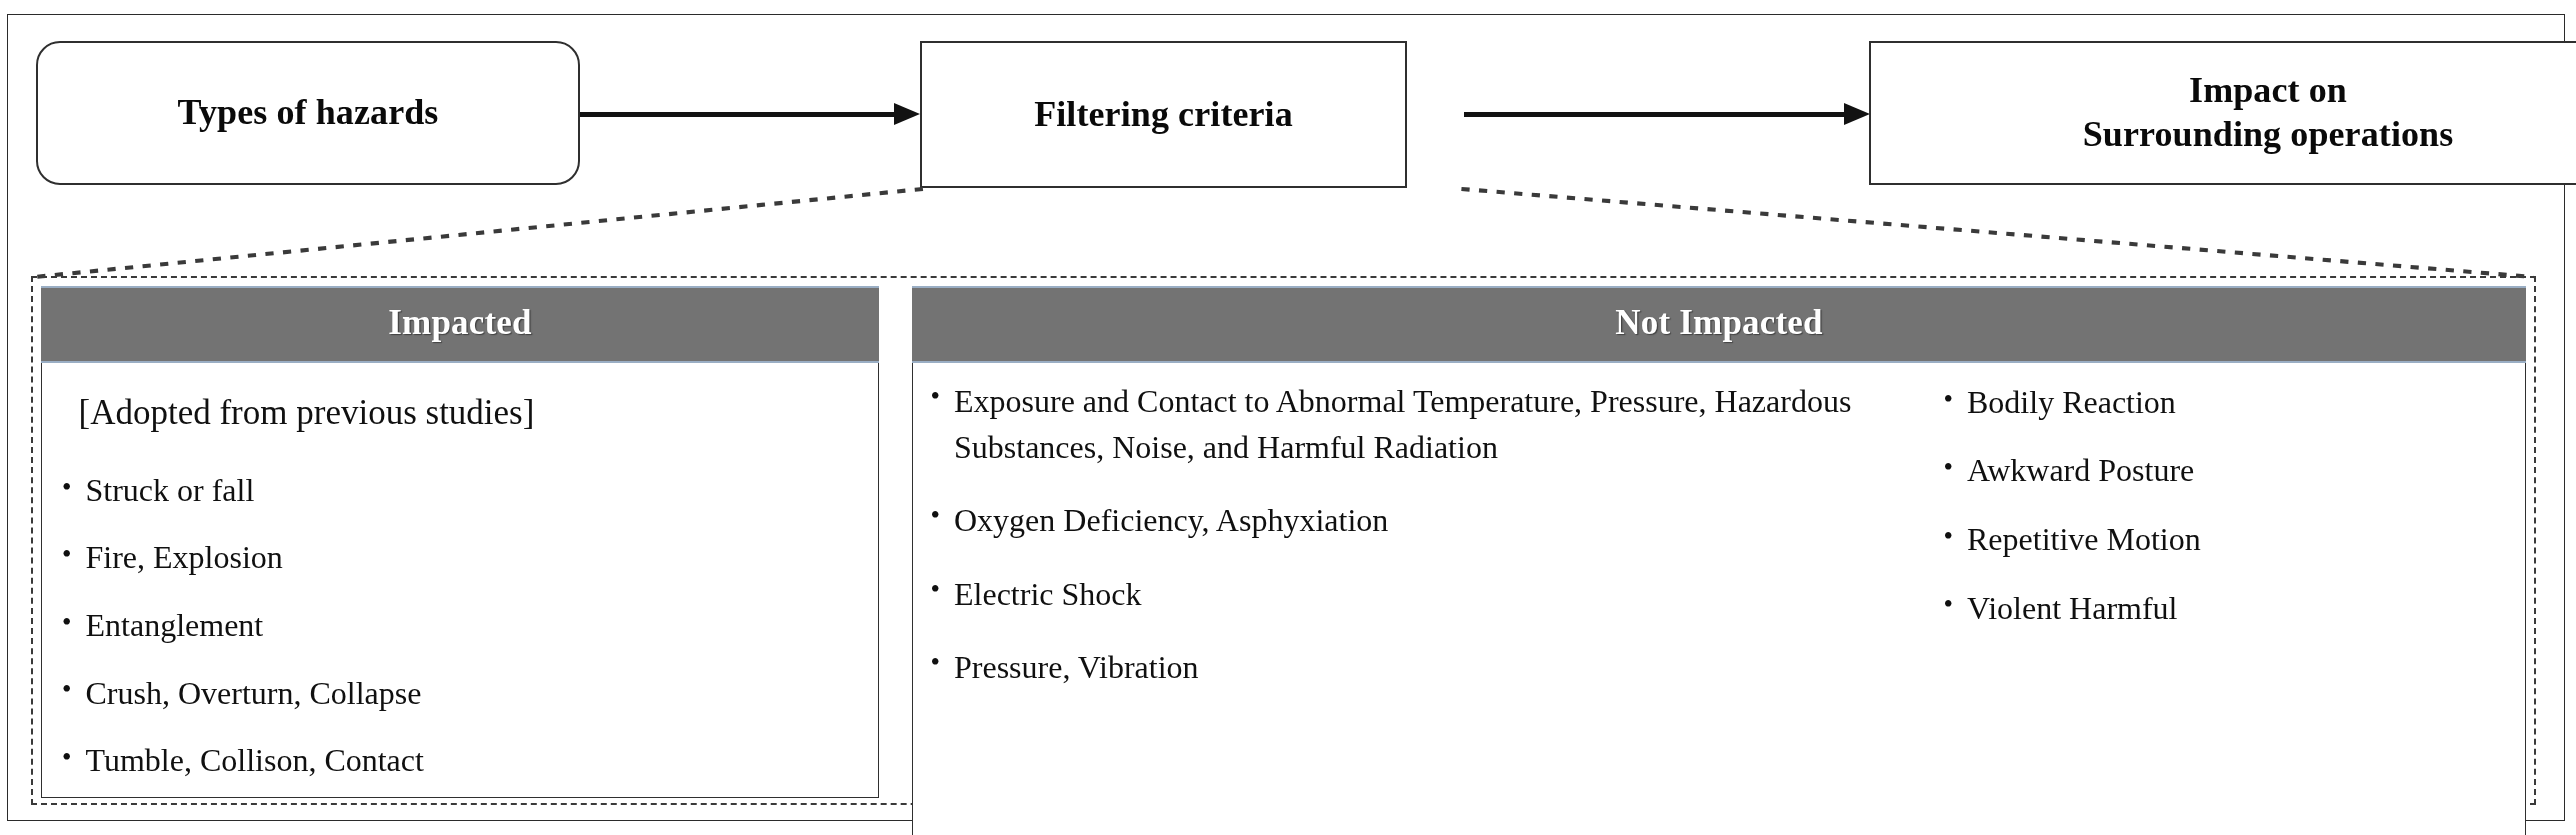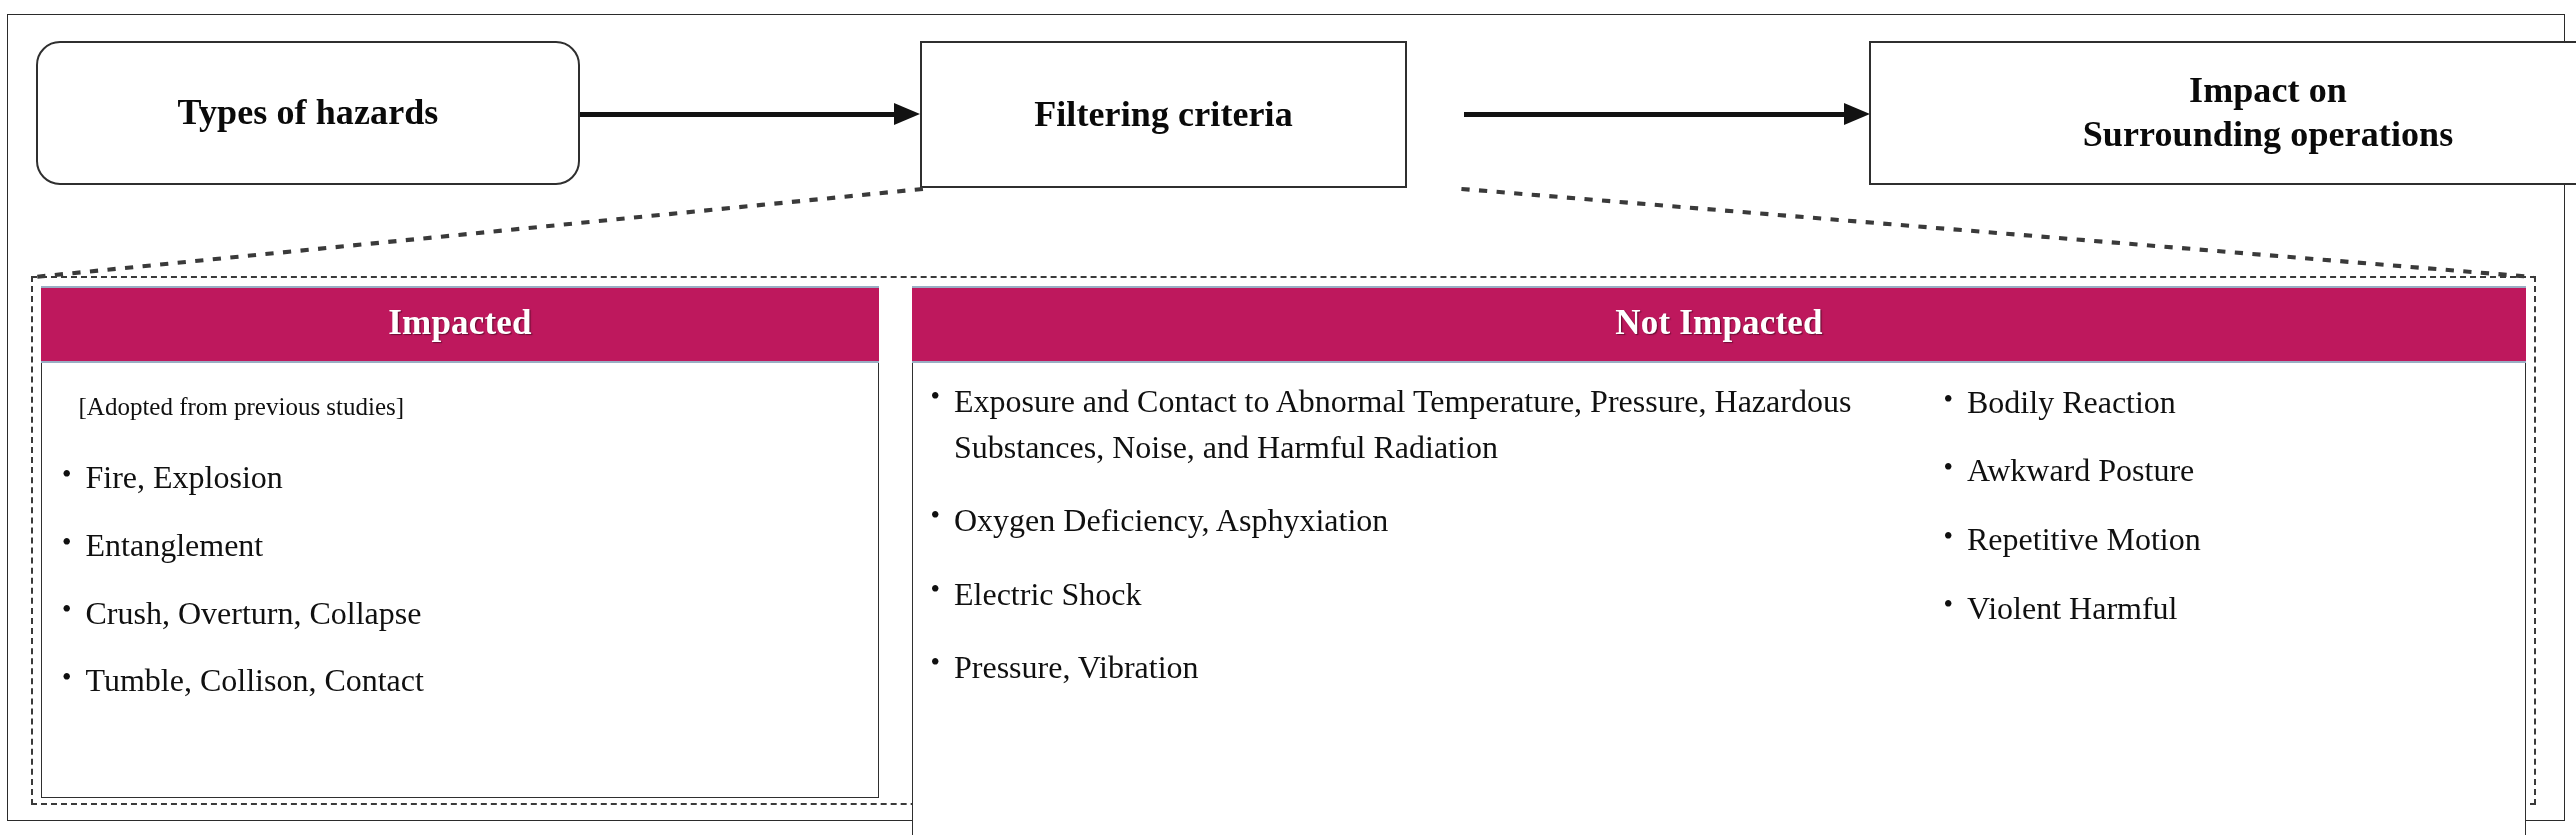--- a/index.html
+++ b/index.html
@@ -99,21 +99,21 @@
 
   
   .panel {
     position: absolute;
     box-sizing: border-box;
   }
   #panel-impacted     { left: 41px;   top: 286px; width: 838px; }
   #panel-not-impacted { left: 912px; top: 286px; width: 1614px; }
 
   .panel-header {
-    background: #be185d;
+    background: #737373;
     color: #ffffff;
     font-weight: bold;
     font-size: 35px;
     text-align: center;
     padding: 15.3px 0 17.6px 0;
     border-top: 2.4px solid #9aaec4;
     border-bottom: 2.4px solid #9aaec4;
     letter-spacing: 0.2px;
     text-shadow: 1.2px 1.2px 1.2px rgba(0,0,0,0.45);
   }
@@ -121,21 +121,21 @@
   .panel-body {
     border: 1.8px solid #2f2f2f;
     border-top: none;
     background: #ffffff;
     box-sizing: border-box;
   }
   #panel-impacted .panel-body     { height: 435px; padding: 20px 16.5px 0 16.5px; }
   #panel-not-impacted .panel-body { height: 523px; padding: 16.5px 14px 0 14px; display: flex; }
 
   .note-line {
-    font-size: 25px;
+    font-size: 35px;
     color: #101010;
     margin: 8.2px 0 0 20px;
     line-height: 1.25;
     white-space: nowrap;
   }
 
   ul.bullets {
     list-style: none;
     margin: 0;
     padding: 0;
@@ -208,20 +208,21 @@
     <line x1="2486" y1="22" x2="4310" y2="172" stroke="#3a3a3a" stroke-width="7" stroke-dasharray="14 16"></line>
   </svg>
 
   <div class="dashed-container"></div>
 
   <div class="panel" id="panel-impacted">
     <div class="panel-header">Impacted</div>
     <div class="panel-body">
       <div class="note-line">[Adopted from previous studies]</div>
       <ul class="bullets" id="list-impacted">
+        <li>Struck or fall</li>
         <li>Fire, Explosion</li>
         <li>Entanglement</li>
         <li>Crush, Overturn, Collapse</li>
         <li>Tumble, Collison, Contact</li>
       </ul>
     </div>
   </div>
 
   <div class="panel" id="panel-not-impacted">
     <div class="panel-header">Not Impacted</div>

